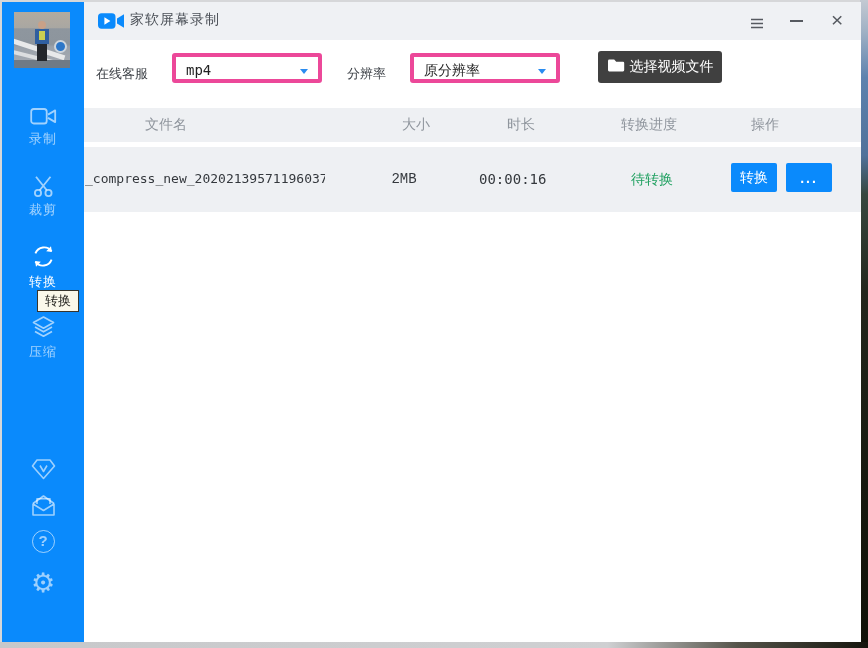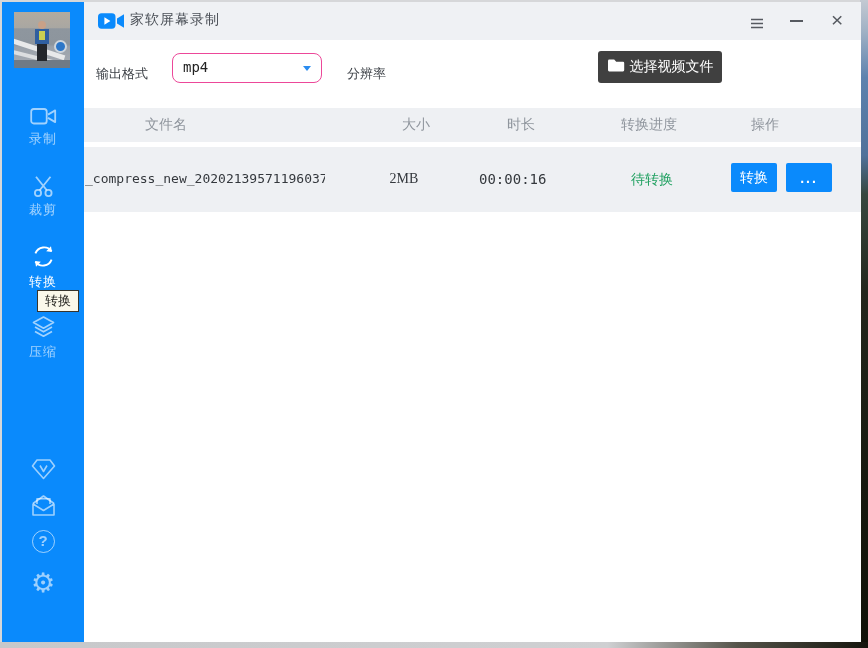--- a/index.html
+++ b/index.html
@@ -48,40 +48,40 @@
   .win-btn { position:absolute; cursor:pointer; color:#565a60; }
   .menu-btn { left:666px; top:13px; }
   .min-btn  { left:706px; top:18px; width:13px; height:2px; background:#565a60; }
   .close-btn{ left:747px; top:5px; font-size:21px; line-height:26px; }
 
   
   .toolbar { position:absolute; left:82px; top:38px; width:777px; height:68px; background:#fff; }
   .tb-label { position:absolute; top:25px; font-size:13px; color:#3c4046; }
   .lbl-format { left:12px; }
   .lbl-res { left:263px; }
-  .select { position:absolute; top:13px; width:150px; height:30px; border:1px solid #ec4899; border-radius:8px;
+  .select { position:absolute; top:13px; width:150px; height:30px; border:4px solid #ec4899; border-radius:3px;
     background:#fff; cursor:pointer; }
   .sel-format { left:88px; }
   .sel-res { left:326px; }
   .select .val { position:absolute; left:10px; top:5px; font-size:14px; color:#222; font-family:"DejaVu Sans Mono", monospace; }
   .select .val.cjk { font-family:"Liberation Sans", sans-serif; }
   .caret { position:absolute; right:10px; top:12px; width:0; height:0;
     border-left:4.5px solid transparent; border-right:4.5px solid transparent; border-top:5.5px solid #2a8cf0; }
   .pick-btn { position:absolute; left:514px; top:11px; width:124px; height:32px; background:#404040; border:none; border-radius:3px;
     color:#fff; font-size:14px; display:flex; align-items:center; justify-content:center; gap:5px; cursor:pointer; }
 
   
   .table-header { position:absolute; left:82px; top:106px; width:777px; height:34px; background:#eef0f3;padding-left:41px; }
   .th { position:absolute; top:8px; font-size:14px; color:#8f959d; }
   .th-name { left:61px; } .th-size { left:318px; } .th-dur { left:423px; } .th-prog { left:537px; } .th-op { left:667px; }
 
   .file-row { position:absolute; left:82px; top:145px; width:777px; height:65px; background:#eef0f3; cursor:default; }
   .cell { position:absolute; top:24px; font-size:14px; color:#34383d; }
   .c-name { left:1px; width:240px; font-size:13px; font-family:"DejaVu Sans Mono", monospace; white-space:nowrap; overflow:hidden; }
-  .c-size { left:280px; width:80px; text-align:center; font-family:Liberation Serif, serif; }
+  .c-size { left:280px; width:80px; text-align:center; font-family:Liberation Mono, monospace; }
   .c-dur  { left:395px; width:80px; text-align:left; font-family:"DejaVu Sans Mono", monospace; }
   .c-status { left:528px; width:80px; text-align:center; color:#21a161; }
   .row-btn { position:absolute; top:16px; width:46px; height:29px; background:#0a8afc; border:none; border-radius:2px;
     color:#fff; font-size:14px; cursor:pointer; }
   .btn-convert { left:647px; }
   .btn-more { left:702px; letter-spacing:2px; font-weight:bold; }
 </style>
 </head>
 <body>
 
@@ -205,27 +205,31 @@
           <g stroke="#565a60" stroke-width="1.4">
               <path d="M1 1.5 H13 M1 5.5 H13 M1 9.5 H13"></path>
             </g>
         </svg>
       </span>
       <span class="win-btn min-btn"></span>
       <span class="win-btn close-btn">×</span>
     </div>
 
     <div class="toolbar">
-      <span class="tb-label lbl-format">输出格式</span>
+      <span class="tb-label lbl-format">在线客服</span>
       <div class="select sel-format">
         <span class="val">mp4</span>
         <span class="caret"></span>
       </div>
 
       <span class="tb-label lbl-res">分辨率</span>
+      <div class="select sel-res">
+        <span class="val cjk">原分辨率</span>
+        <span class="caret"></span>
+      </div>
 
       <button class="pick-btn">
         <span>
           <svg width="18" height="15" viewBox="0 0 18 15">
             <path d="M1 3 Q1 1.6 2.2 1.6 H7.2 L9.2 3.8 H16 Q17.2 3.8 17.2 5 V12 Q17.2 13.4 16 13.4 H2.2 Q1 13.4 1 12 Z" fill="#fff"></path>
           </svg>
         </span>
         <span>选择视频文件</span>
       </button>
     </div>

